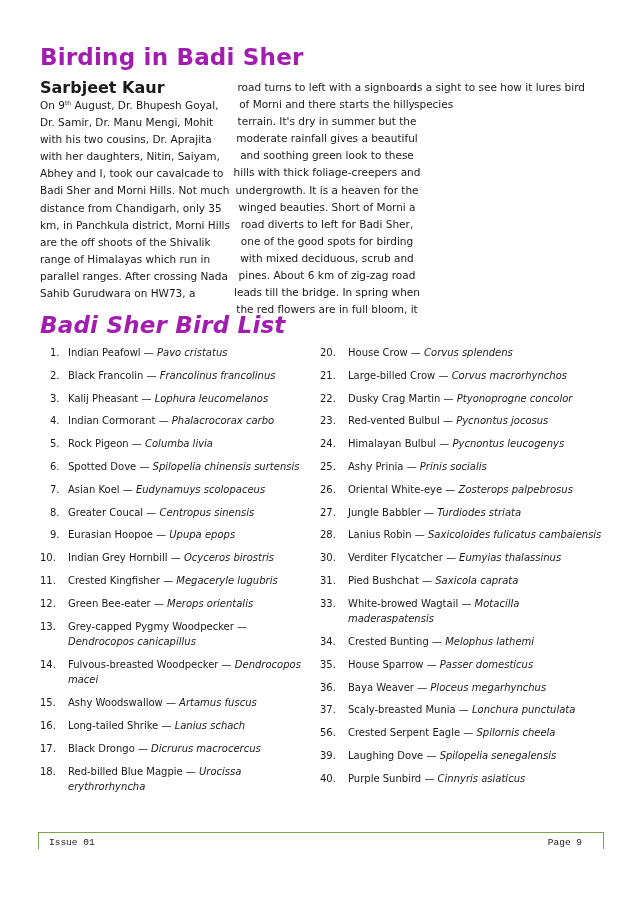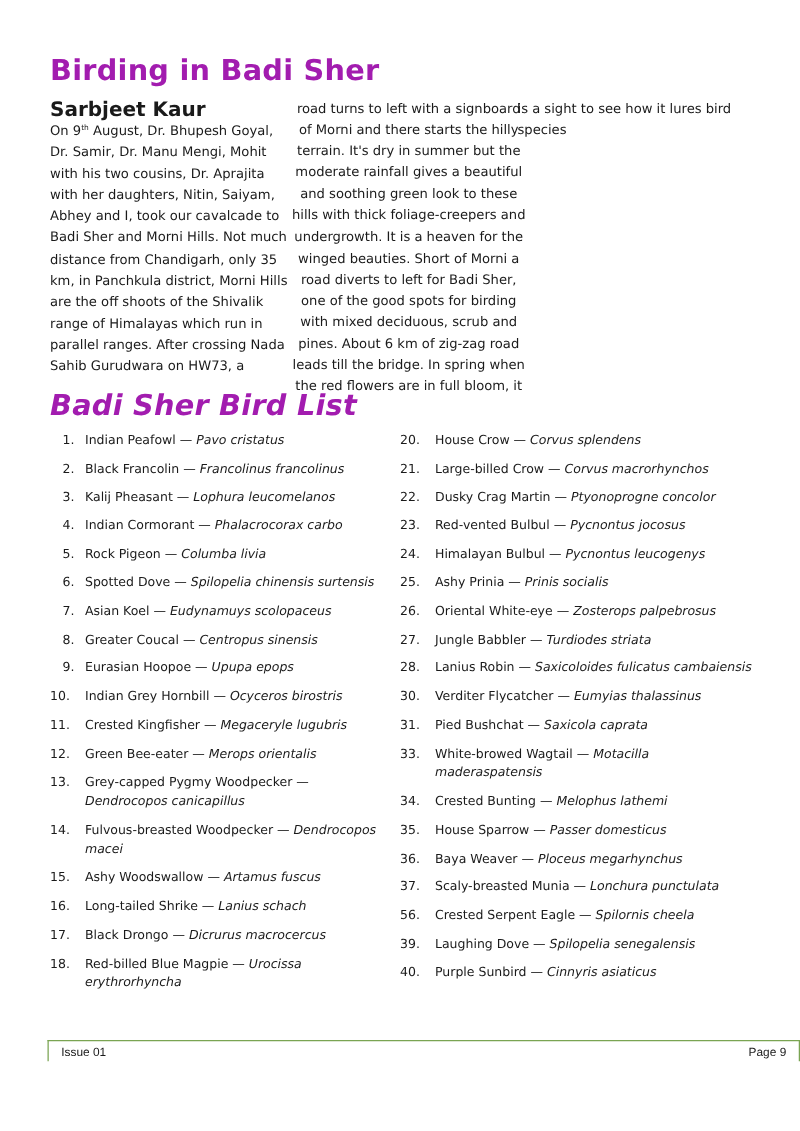--- a/index.html
+++ b/index.html
@@ -18,23 +18,23 @@
   sup { font-size: 6px; vertical-align: 4px; line-height: 0; }
   .list { position: absolute; font-size: 10px; margin: 0; padding: 0; list-style: none; }
   #listL { left: 40px; top: 345px; width: 275px; }
   #listR { left: 320px; top: 345px; width: 285px; }
   .list li { position: relative; padding-left: 28px; line-height: 15.5px; margin-bottom: 7.3px; }
   .list li .num { position: absolute; left: 10px; }
   #listR li .num, #listL li.two .num { left: 0; text-align: right; }
   .list li .sci { font-style: italic; }
   .footer { position: absolute; left: 38px; top: 832px; width: 564px; height: 16px;
             border-top: 1.5px solid #7aa452; border-left: 1.5px solid #7aa452; border-right: 1.5px solid #7aa452;
-            font-family: Liberation Sans, sans-serif; font-size: 9.5px; padding-left: 36px; }
+            font-family: Liberation Mono, monospace; font-size: 9.5px; }
   .footer .left { position: absolute; left: 10px; top: 4px; }
-  .footer .right { position: absolute; right: 10px; top: 4px; }
+  .footer .right { position: absolute; right: 21px; top: 4px; }
 </style>
 </head>
 <body>
 
 <h1 class="title" id="title1">Birding in Badi Sher</h1>
 <div class="author">Sarbjeet Kaur</div>
 
 <div class="col" id="col1">
   <p><span>On 9</span><sup>th</sup><span> August, Dr. Bhupesh Goyal, Dr. Samir, Dr. Manu Mengi, Mohit with his two cousins, Dr. Aprajita with her daughters, Nitin, Saiyam, Abhey and I, took our cavalcade to Badi Sher and Morni Hills. Not much distance from Chandigarh, only 35 km, in Panchkula district, Morni Hills are the off shoots of the Shivalik range of Himalayas which run in parallel ranges. After crossing Nada Sahib Gurudwara on HW73, a</span></p>
 </div>

